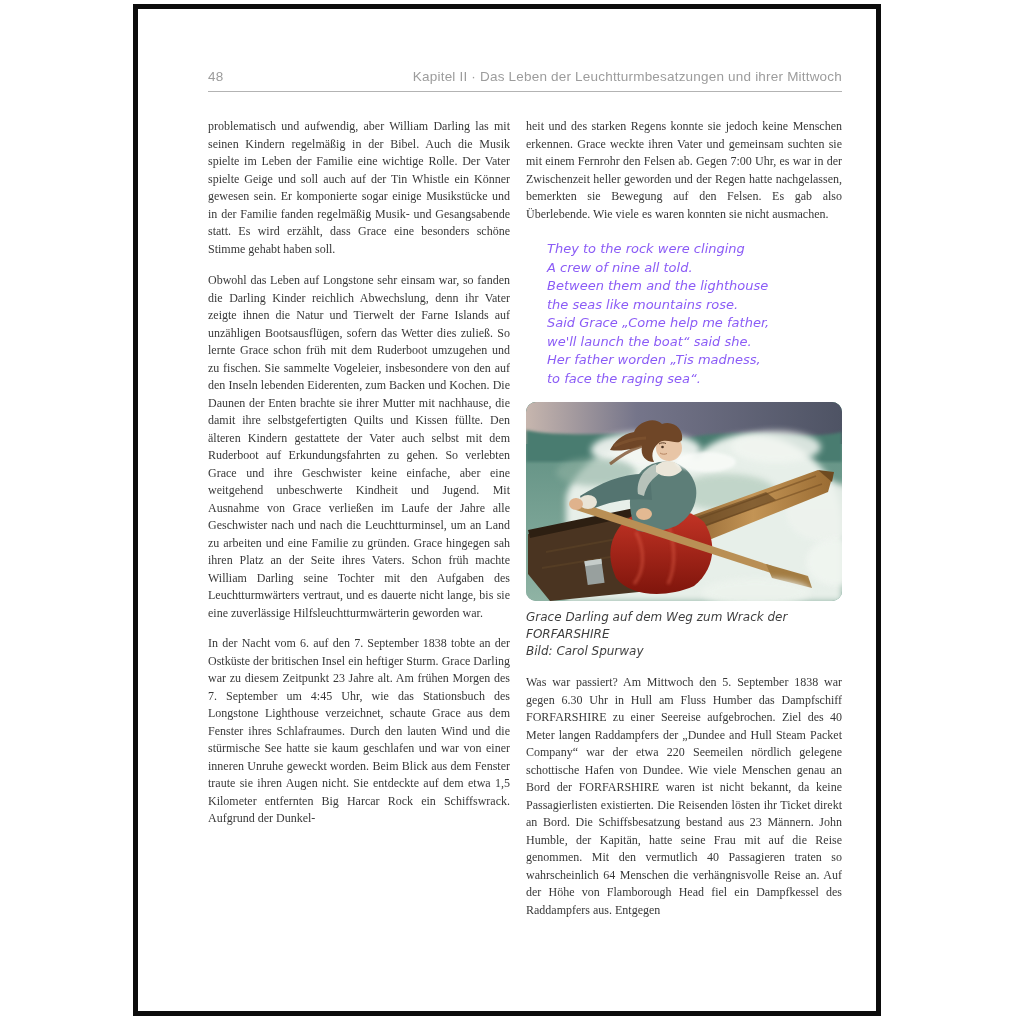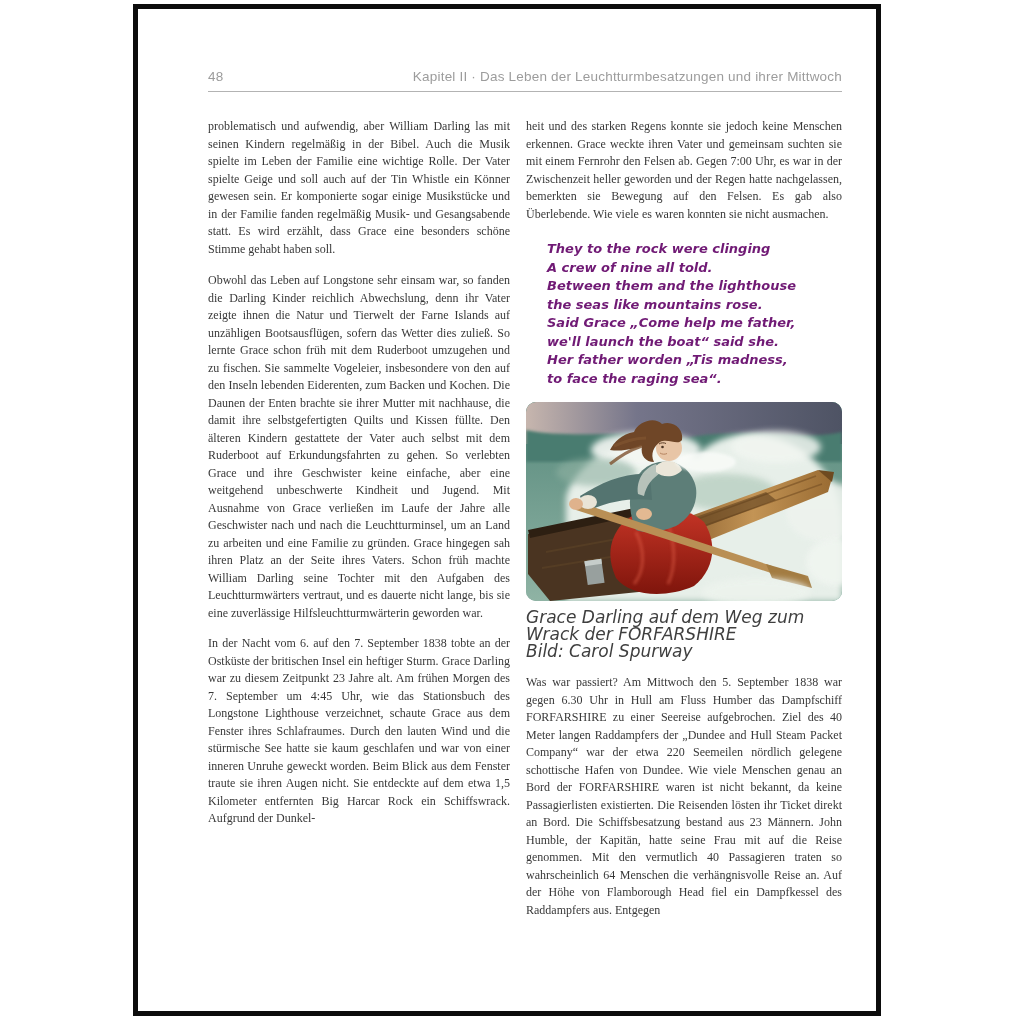--- a/index.html
+++ b/index.html
@@ -71,39 +71,38 @@
     color: #2b2b2b;
   }
   .poem {
     margin: 17px 0 0 21px;
   }
   .poem-line {
     font-family: "DejaVu Sans", sans-serif;
     font-style: italic;
     font-size: 13px;
     line-height: 18.5px;
-    color: #701a75;
-    font-weight: bold;
+    color: #8b5cf6;
   }
   .painting {
     margin-top: 14px;
     width: 316px;
     height: 199px;
     border-radius: 10px;
     overflow: hidden;
     background: #79a396;
   }
   .painting svg { display: block; }
   .caption {
     margin-top: 8px;
   }
   .caption-line {
     font-family: "DejaVu Sans", sans-serif;
     font-style: italic;
-    font-size: 17px;
+    font-size: 12px;
     line-height: 17px;
     color: #3f3f3f;
   }
 </style>
 </head>
 <body>
 
 <div class="page-frame">
   <div class="page-inner">
 

